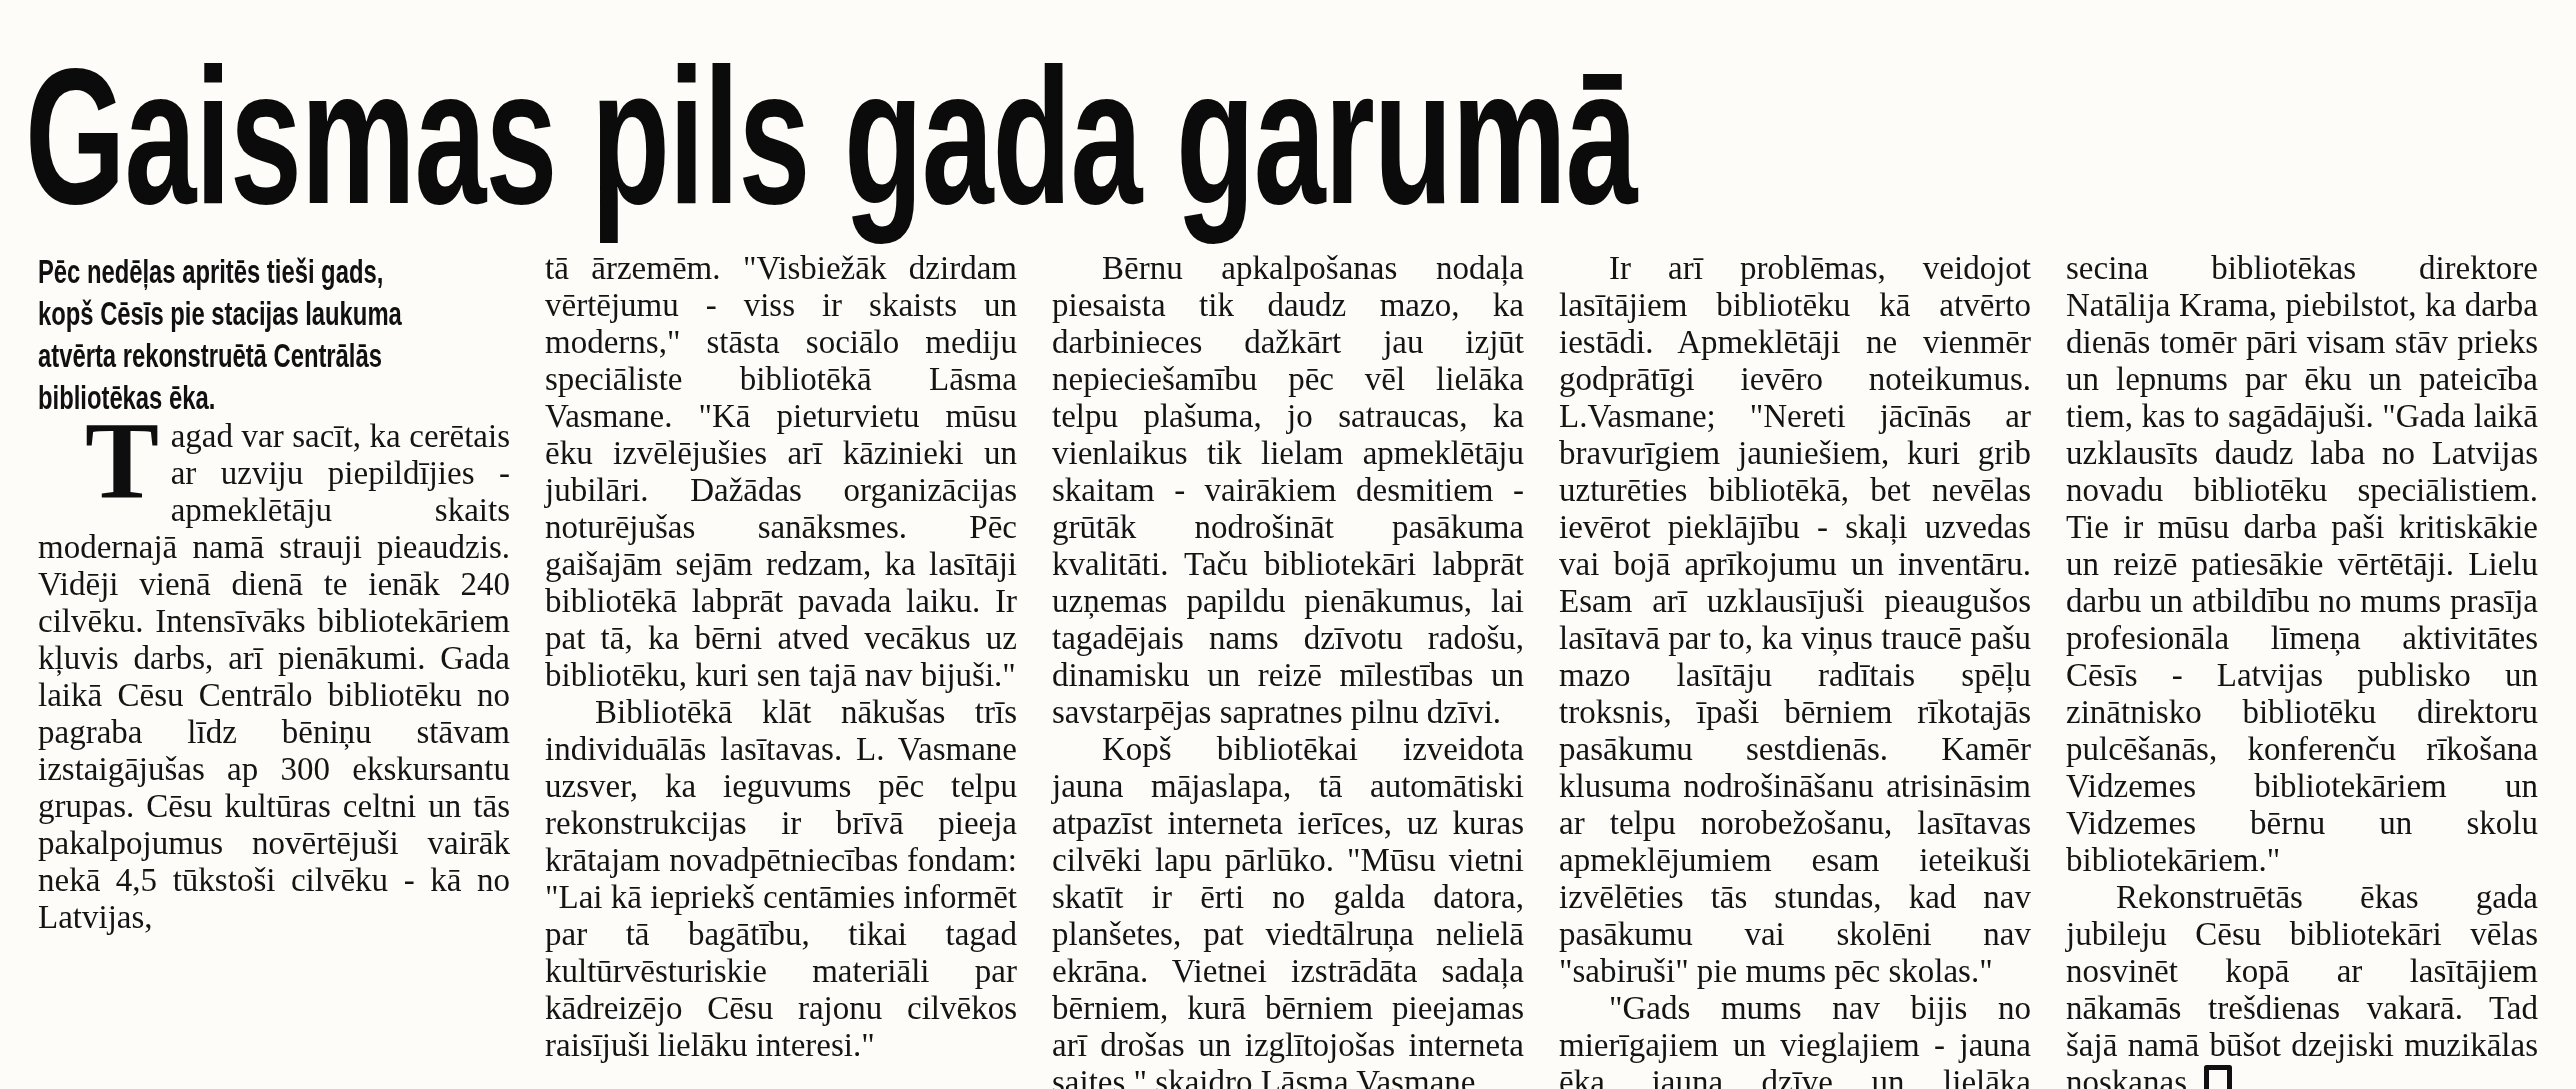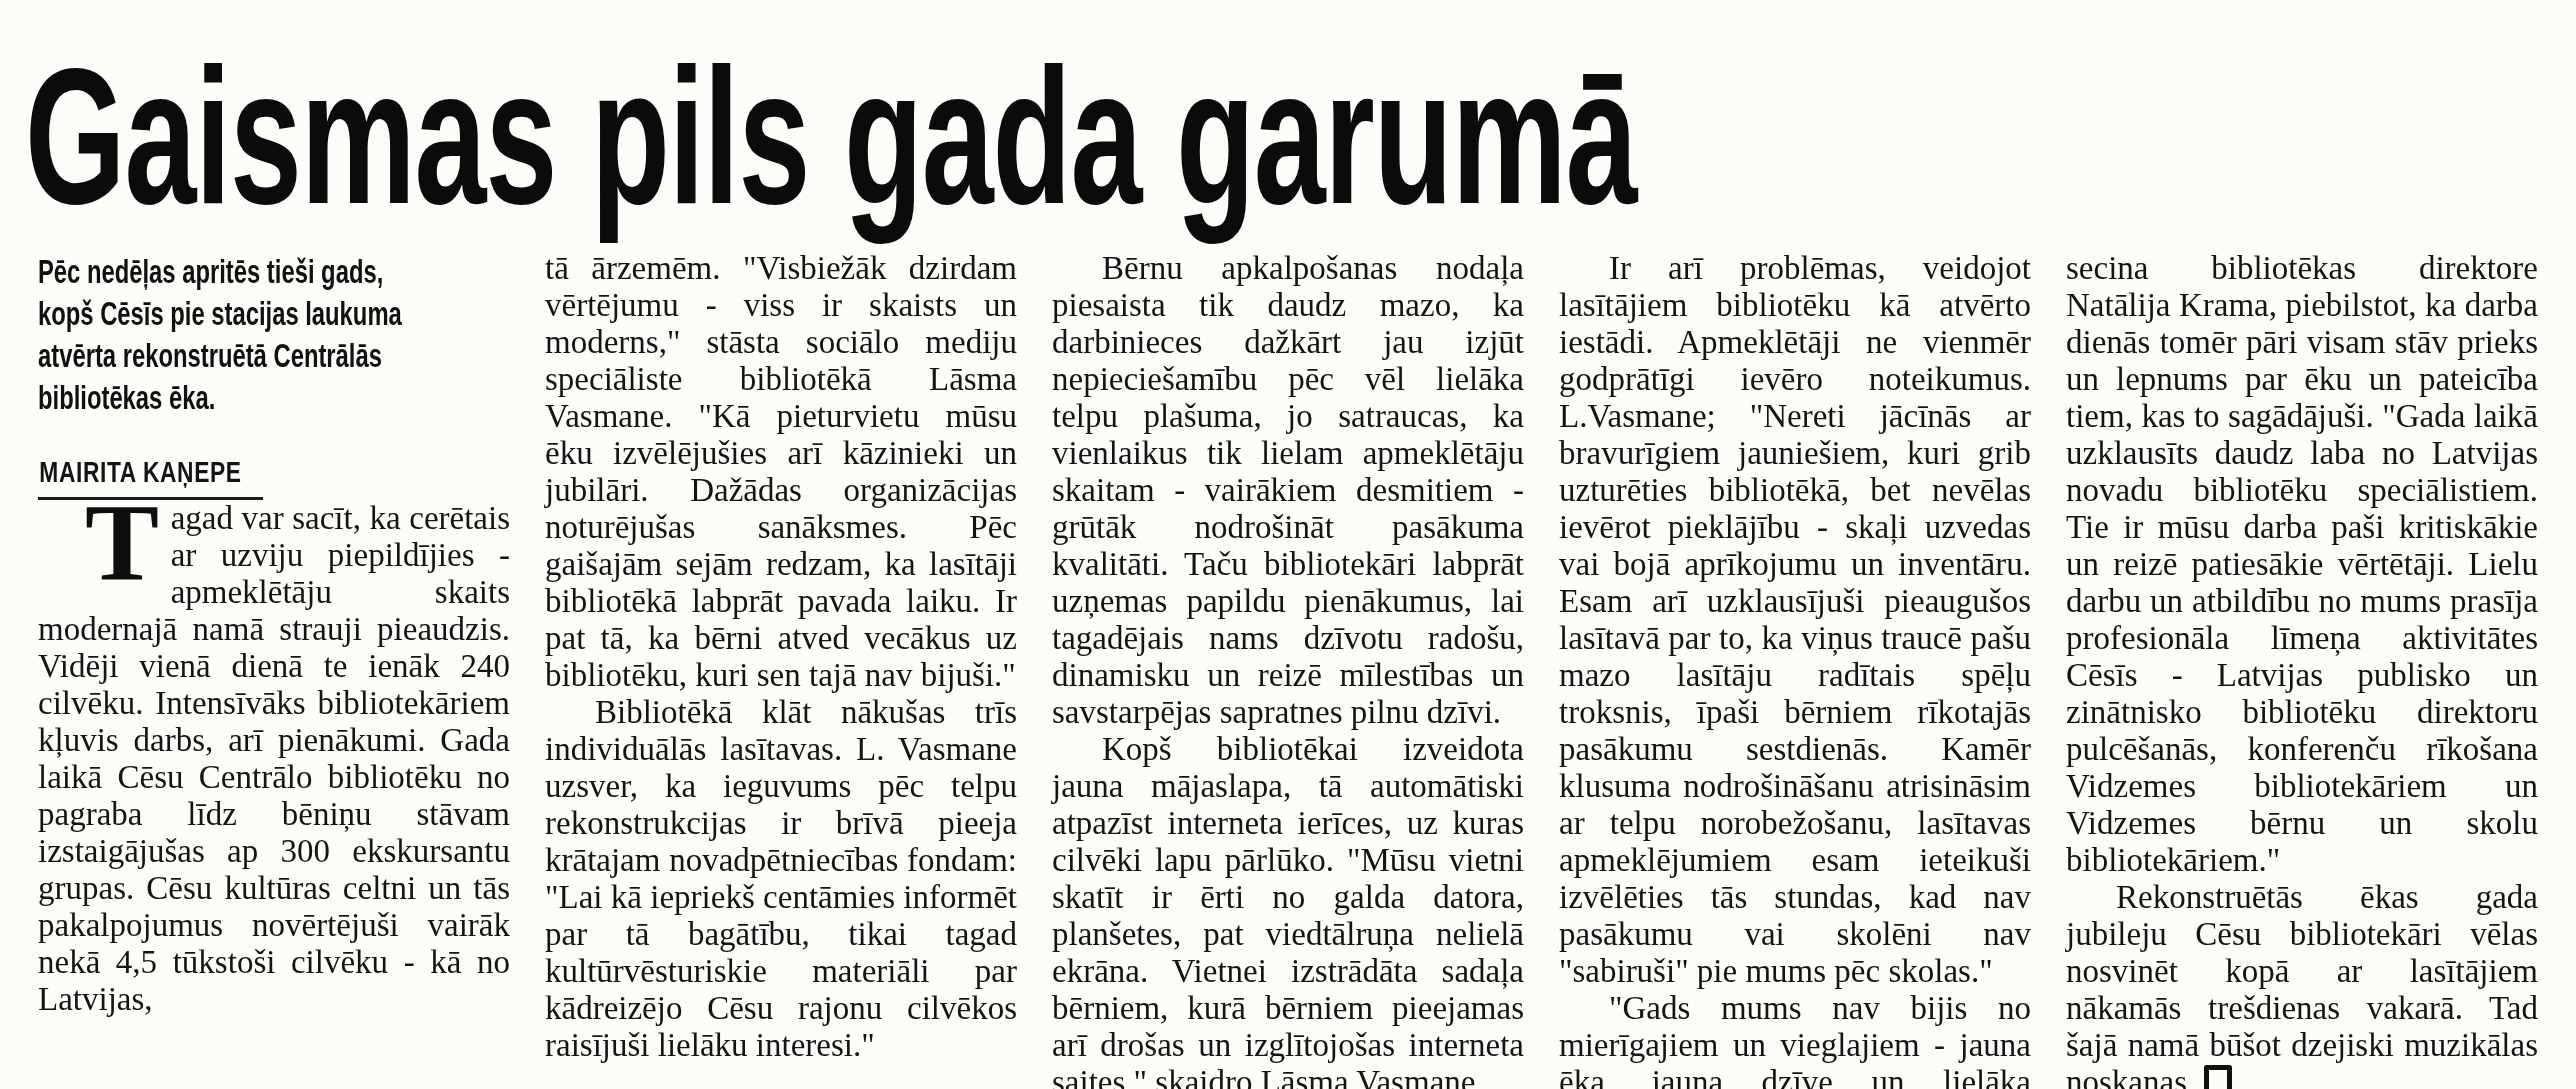--- a/index.html
+++ b/index.html
@@ -97,23 +97,20 @@
 <body>
 
 <div class="page">
 
   <h1 class="headline">Gaismas pils gada garumā</h1>
 
   <div class="columns">
 
     <div class="col">
       <div class="lead">Pēc nedēļas apritēs tieši gads, kopš Cēsīs pie stacijas laukuma atvērta rekonstruētā Centrālās bibliotēkas ēka.</div>
-      <div class="byline-wrap">
-        <span class="byline">MAIRITA KAŅEPE</span>
-      </div>
       <p class="body-text col-first-body">
         <span class="dropcap">T</span><span>agad var sacīt, ka cerētais ar uzviju piepildījies - apmeklētāju skaits modernajā namā strauji pieaudzis. Vidēji vienā dienā te ienāk 240 cilvēku. Intensīvāks bibliotekāriem kļuvis darbs, arī pienākumi. Gada laikā Cēsu Centrālo bibliotēku no pagraba līdz bēniņu stāvam izstaigājušas ap 300 ekskursantu grupas. Cēsu kultūras celtni un tās pakalpojumus novērtējuši vairāk nekā 4,5 tūkstoši cilvēku - kā no Latvijas,</span>
       </p>
     </div>
 
     <div class="col">
       <p class="body-text">tā ārzemēm. "Visbiežāk dzirdam vērtējumu - viss ir skaists un moderns," stāsta sociālo mediju speciāliste bibliotēkā Lāsma Vasmane. "Kā pieturvietu mūsu ēku izvēlējušies arī kāzinieki un jubilāri. Dažādas organizācijas noturējušas sanāksmes. Pēc gaišajām sejām redzam, ka lasītāji bibliotēkā labprāt pavada laiku. Ir pat tā, ka bērni atved vecākus uz bibliotēku, kuri sen tajā nav bijuši."</p>
       <p class="body-text indent">Bibliotēkā klāt nākušas trīs individuālās lasītavas. L. Vasmane uzsver, ka ieguvums pēc telpu rekonstrukcijas ir brīvā pieeja krātajam novadpētniecības fondam: "Lai kā iepriekš centāmies informēt par tā bagātību, tikai tagad kultūrvēsturiskie materiāli par kādreizējo Cēsu rajonu cilvēkos raisījuši lielāku interesi."</p>
     </div>
 

